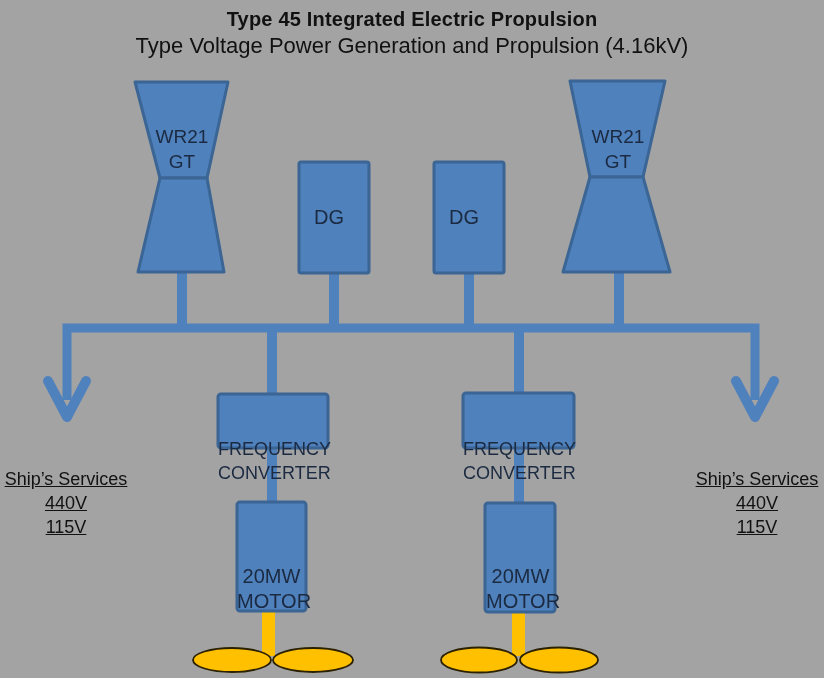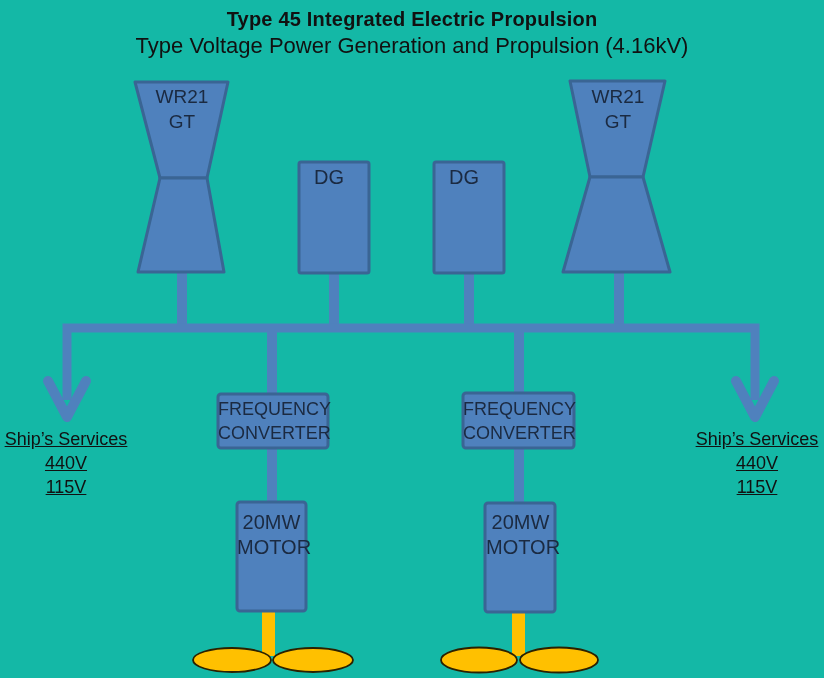--- a/index.html
+++ b/index.html
@@ -6,37 +6,37 @@
     --shape-fill:#4F81BD;
     --shape-border:#3A6594;
     --connector:#4F81BD;
     --propeller-fill:#FFC000;
     --propeller-outline:#2B2100;
     --text-dark:#1B2A41;
     --text-black:#111111;
   }
   html,body{margin:0;padding:0;background:#ffffff;}
   body{font-family:"Liberation Sans", sans-serif;}
-  .canvas{position:relative;width:824px;height:678px;background:#14b8a6;overflow:hidden;}
+  .canvas{position:relative;width:824px;height:678px;background:#a3a3a3;overflow:hidden;}
   .canvas svg{position:absolute;left:0;top:0;}
 
   .header{position:absolute;left:0;top:6px;width:824px;text-align:center;color:var(--text-black);}
   .title{font-size:20px;font-weight:700;line-height:26px;letter-spacing:0.2px;}
   .subtitle{font-size:22px;font-weight:400;line-height:28px;}
 
   .shape{fill:var(--shape-fill);stroke:var(--shape-border);stroke-width:3;stroke-linejoin:round;}
   .connector{stroke:var(--connector);fill:none;}
   .prop-blade{fill:var(--propeller-fill);stroke:var(--propeller-outline);stroke-width:1.8;}
   .prop-shaft{fill:var(--propeller-fill);}
 
-  .lbl{position:absolute;text-align:center;color:var(--text-dark);pointer-events:none;}
+  .lbl{position:absolute;text-align:center;color:var(--text-dark);pointer-events:none;margin-top:40px;}
   .lbl-gt{width:94px;top:84px;font-size:19px;line-height:25px;}
   .lbl-dg{width:60px;top:166px;font-size:20px;line-height:22px;}
   .lbl-fc{height:54px;display:flex;flex-direction:column;justify-content:center;font-size:18px;line-height:24px;}
-  .lbl-motor{width:69px;top:510px;font-size:20px;line-height:25px;}
+  .lbl-motor{width:69px;top:524px;font-size:20px;line-height:25px;}
   .lbl-ship{width:132px;top:427px;font-size:18px;line-height:24px;color:var(--text-black);text-decoration:underline;}
   .lbl span{display:block;}
 </style>
 </head>
 <body>
 
 <div class="canvas">
 
   <div class="header">
     <div class="title">Type 45 Integrated Electric Propulsion</div>

